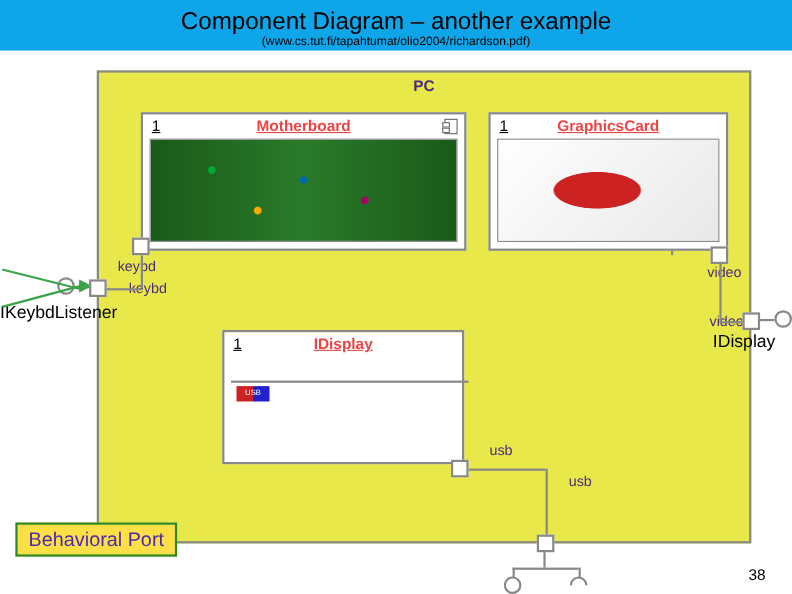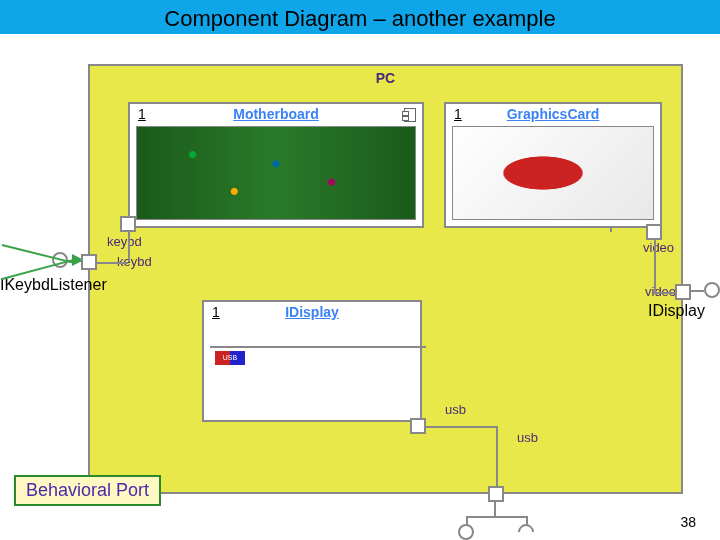--- a/index.html
+++ b/index.html
@@ -81,21 +81,21 @@
     height: 22px;
   }
   .mult {
     font-size: 14px;
     color: #000;
     padding: 2px 8px;
     text-decoration: underline;
   }
   .comp-name {
     font-size: 14px;
-    color: #3b82f6;
+    color: #ef4444;
     font-weight: bold;
     text-decoration: underline;
     position: absolute;
     left: 50%;
     transform: translateX(-50%);
     top: 2px;
   }
   .comp-body {
     position: absolute;
     top: 22px;
@@ -184,21 +184,21 @@
   .iface-label {
     position: absolute;
     font-size: 16px;
     color: #000;
   }
   .behavioral-port {
     position: absolute;
     bottom: 34px;
     left: 14px;
     border: 2px solid #2a8a2a;
-    background: #fef9c3;
+    background: #fde047;
     color: #4a2aaa;
     font-size: 18px;
     padding: 3px 10px;
   }
   .arrowhead {
     position: absolute;
     width: 0; height: 0;
     border-top: 5px solid transparent;
     border-bottom: 5px solid transparent;
     border-left: 10px solid #888;
@@ -236,20 +236,21 @@
     position: absolute;
     background: #3aa34a;
     z-index: 6;
   }
 </style>
 </head>
 <body>
 
 <div class="header">
   <div class="title">Component Diagram – another example</div>
+  <div class="subtitle">(www.cs.tut.fi/tapahtumat/olio2004/richardson.pdf)</div>
 </div>
 
 <div class="diagram-area">
 
   <div class="pc-container">
     <div class="pc-label">PC</div>
 
     <div class="component-box motherboard">
       <div class="comp-header">
         <span class="mult">1</span>

